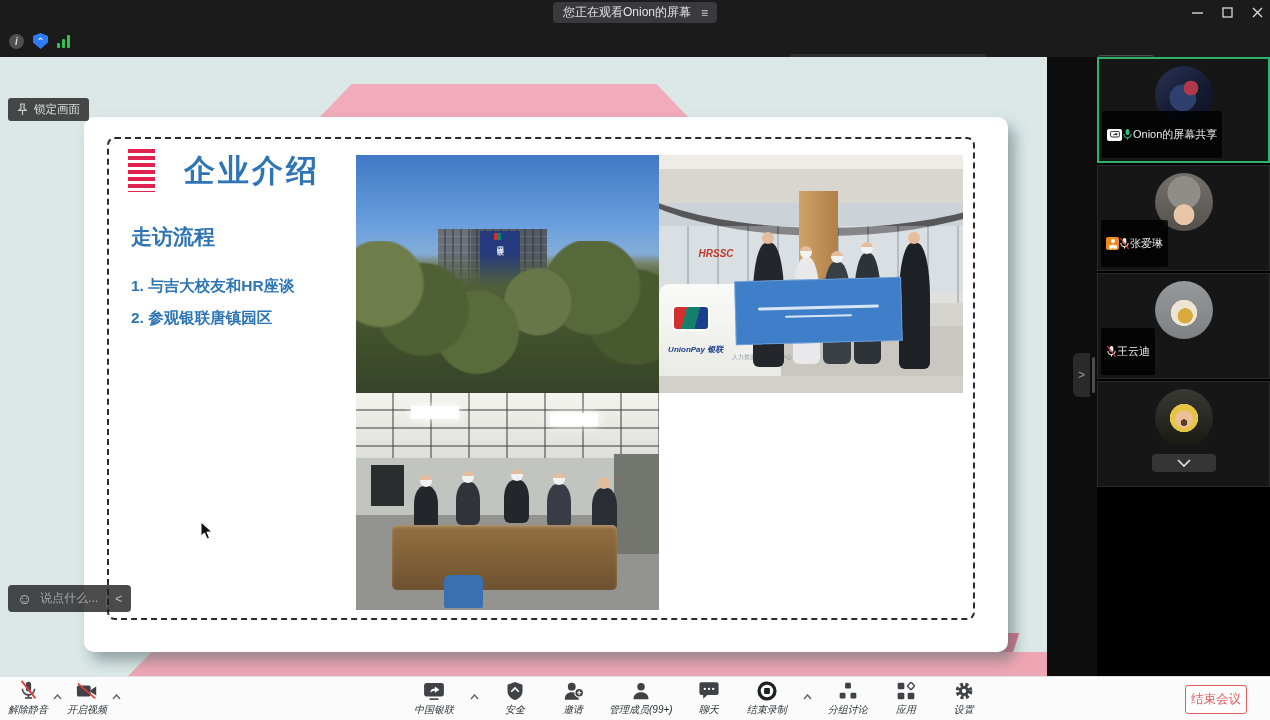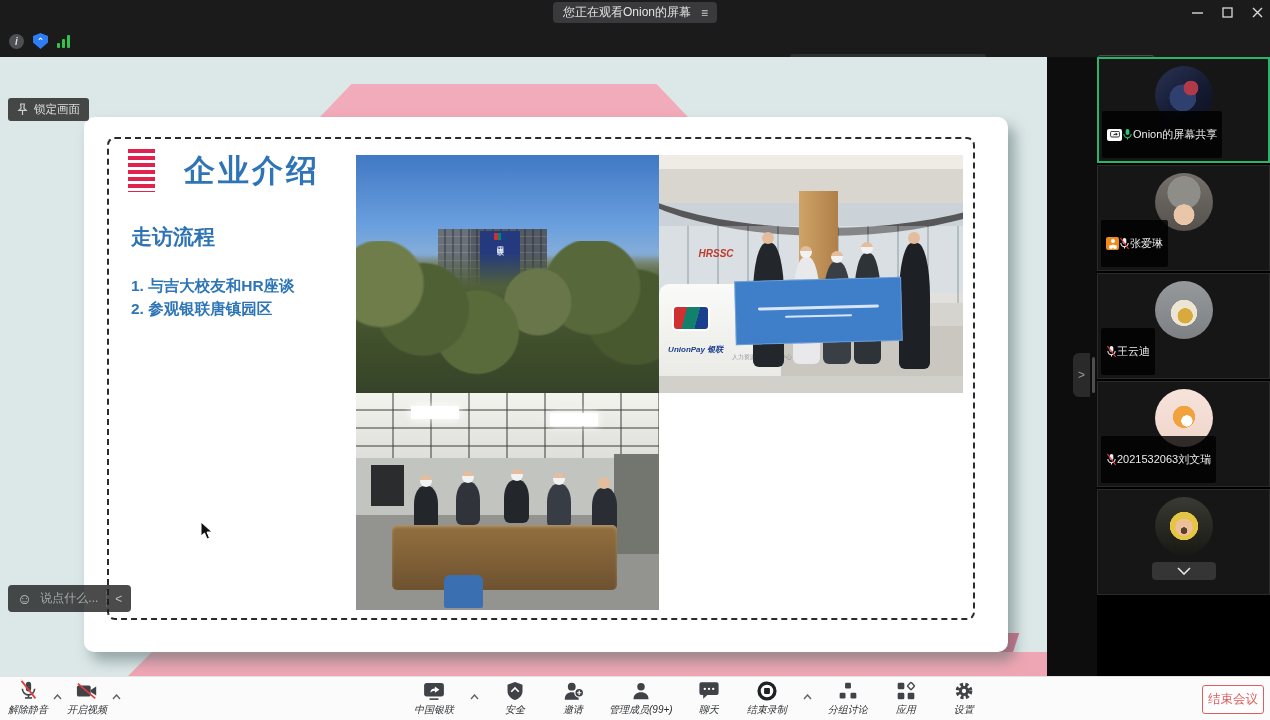--- a/index.html
+++ b/index.html
@@ -62,21 +62,21 @@
   .slide { position:absolute; left:84px; top:60px; width:924px; height:535px; background:#fff;
     border-radius:10px; box-shadow:7px 9px 14px rgba(90,110,110,.55); }
   .dashed-frame { position:absolute; left:23px; top:20px; width:868px; height:483px;
     border:2px dashed #2b2b2b; border-radius:8px; }
   .logo-stripes { position:absolute; left:44px; top:32px; width:27px; height:43px;
     background:repeating-linear-gradient(180deg,#e0234e 0 4px,#fff 4px 7px); }
   .slide-title { position:absolute; left:100px; top:33px; font-size:31px; font-weight:bold;
     color:#2f74b5; letter-spacing:3px; }
   .slide-subtitle { position:absolute; left:47px; top:106px; font-size:21px; font-weight:bold; color:#2e74b5; }
   .slide-li { position:absolute; left:47px; font-size:15.5px; font-weight:600; color:#2e75b6; }
-  .li1 { top:159px; } .li2 { top:182px; }
+  .li1 { top:159px; } .li2 { top:191px; }
   .photos { position:absolute; left:272px; top:38px; width:607px; height:455px; display:grid;
     grid-template-columns:303px 304px; grid-template-rows:238px 217px; }
   .photo { position:relative; overflow:hidden; }
   .art { position:absolute; }
 
   
   .p1 { background:linear-gradient(180deg,#4178c4 0%,#6aa0de 30%,#86add8 42%,#86927f 46%,#5f7040 55%,#4b5c31 75%,#3c4b27 100%); }
   .p1-bld { left:27%; top:31%; width:36%; height:40%; background:linear-gradient(90deg,#6a7077 0 30%,#545a63 30% 100%); }
   .p1-win { inset:0; background:repeating-linear-gradient(90deg,transparent 0 6px,rgba(20,30,50,.35) 6px 8px),repeating-linear-gradient(180deg,transparent 0 7px,rgba(255,255,255,.14) 7px 8px); }
   .p1-sign { left:41%; top:32%; width:13%; height:36%; background:#253a7e; display:flex; flex-direction:column; align-items:center; padding-top:2px; }
@@ -217,21 +217,21 @@
 
   
   .toolbar { position:absolute; left:0; top:676px; width:1270px; height:44px; background:#fbfbfb;
     border-top:1px solid #e3e3e3; }
   .tgroup-left { position:absolute; left:6px; top:3px; display:flex; align-items:flex-start; gap:3px; }
   .tgroup-center { position:absolute; left:412px; top:3px; display:flex; align-items:flex-start; gap:14px; }
   .tbtn { display:flex; flex-direction:column; align-items:center; gap:2px; min-width:44px; }
   .tbtn .lbl { font-size:10px; color:#2f3134; white-space:nowrap;font-style:italic; }
   .tbtn .ico { height:21px; display:flex; align-items:center; justify-content:center; }
   .chev { margin-top:6px; }
-  .end-btn { position:absolute; right:6px; top:8px; width:62px; height:29px; background:#fff;
+  .end-btn { position:absolute; right:23px; top:8px; width:62px; height:29px; background:#fff;
     border:1px solid #e35c5c; border-radius:3px; color:#e35c5c; font-size:12.5px;
     display:flex; align-items:center; justify-content:center; }
 </style>
 </head>
 <body>
 
 <div class="app">
 
   <div class="titlebar">
     <div class="banner-pill">
@@ -442,32 +442,20 @@
           <svg width="11" height="13" viewBox="0 0 24 26">
             <rect x="8" y="1" width="8" height="13" rx="4" fill="#ececec"></rect>
             <path d="M4 12 a8 8 0 0 0 16 0" stroke="#ececec" stroke-width="2.4" fill="none"></path>
             <line x1="12" y1="20" x2="12" y2="24" stroke="#ececec" stroke-width="2.4"></line>
             <line x1="3" y1="1" x2="21" y2="25" stroke="#e23b3b" stroke-width="2.6"></line>
             </svg>
           <span>王云迪</span>
         </div>
       </div>
       <div class="tile">
-        <div class="avatar av5"></div>
-        <div class="plabel">
-          <svg width="11" height="13" viewBox="0 0 24 26">
-            <rect x="8" y="1" width="8" height="13" rx="4" fill="#ececec"></rect>
-            <path d="M4 12 a8 8 0 0 0 16 0" stroke="#ececec" stroke-width="2.4" fill="none"></path>
-            <line x1="12" y1="20" x2="12" y2="24" stroke="#ececec" stroke-width="2.4"></line>
-            <line x1="3" y1="1" x2="21" y2="25" stroke="#e23b3b" stroke-width="2.6"></line>
-            </svg>
-          <span>2021532063刘文瑞</span>
-        </div>
-      </div>
-      <div class="tile">
         <div class="avatar av6"></div>
         <div class="more-ind">
           <svg width="14" height="8" viewBox="0 0 14 8">
             <polyline points="1,1 7,7 13,1" fill="none" stroke="#e8e8e8" stroke-width="1.6"></polyline>
             </svg>
         </div>
       </div>
     </div>
   </div>
 

